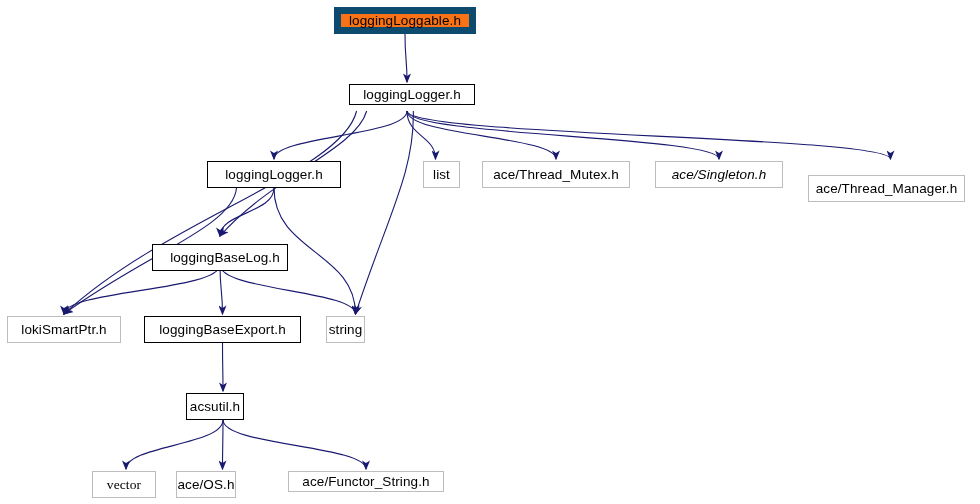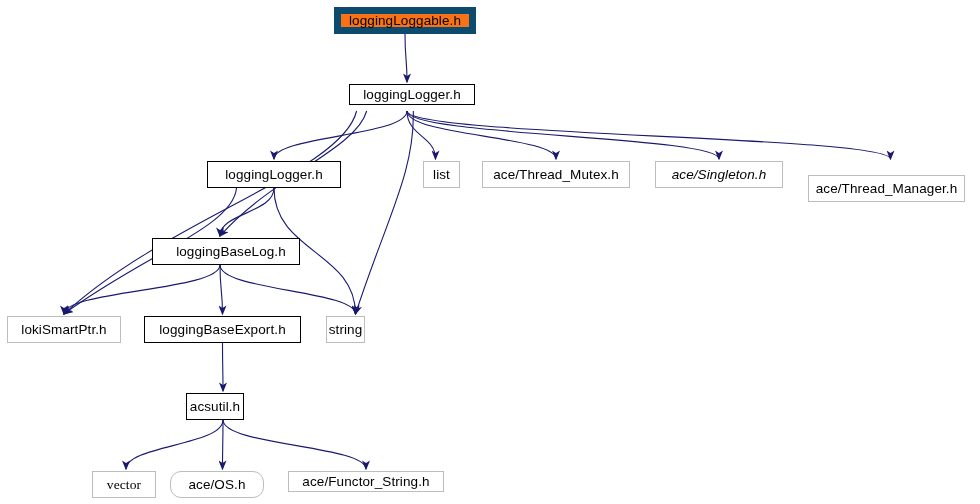--- a/index.html
+++ b/index.html
@@ -101,39 +101,39 @@
       </div>
       <div class="node external" style="left: 482px; top: 161px; width: 148px; height: 27px;">
         <span class="node-label">ace/Thread_Mutex.h</span>
       </div>
       <div class="node external" style="left: 655px; top: 161px; width: 128px; height: 27px; font-style: italic;">
         <span class="node-label">ace/Singleton.h</span>
       </div>
       <div class="node external" style="left: 808px; top: 175px; width: 157px; height: 27px;">
         <span class="node-label">ace/Thread_Manager.h</span>
       </div>
-      <div class="node internal" style="left: 152px; top: 238px; width: 148px; height: 27px; padding-left: 10px;">
+      <div class="node internal" style="left: 152px; top: 244px; width: 136px; height: 27px; padding-left: 10px;">
         <span class="node-label">loggingBaseLog.h</span>
       </div>
       <div class="node external" style="left: 7px; top: 316px; width: 114px; height: 27px;">
         <span class="node-label">lokiSmartPtr.h</span>
       </div>
       <div class="node internal" style="left: 144px; top: 316px; width: 157px; height: 27px;">
         <span class="node-label">loggingBaseExport.h</span>
       </div>
       <div class="node external" style="left: 326px; top: 316px; width: 39px; height: 27px;">
         <span class="node-label">string</span>
       </div>
       <div class="node internal" style="left: 186px; top: 393px; width: 58px; height: 27px;">
         <span class="node-label">acsutil.h</span>
       </div>
       <div class="node external" style="left: 92px; top: 471px; width: 64px; height: 27px; font-family: Liberation Serif, serif;">
         <span class="node-label">vector</span>
       </div>
-      <div class="node external" style="left: 170px; top: 471px; width: 94px; height: 27px; border-radius: 11px;">
+      <div class="node external" style="left: 176px; top: 471px; width: 60px; height: 27px;">
         <span class="node-label">ace/OS.h</span>
       </div>
       <div class="node external" style="left: 288px; top: 471px; width: 156px; height: 21px;">
         <span class="node-label">ace/Functor_String.h</span>
       </div>
     </div>
 
 </div>
 
 </body></html>

